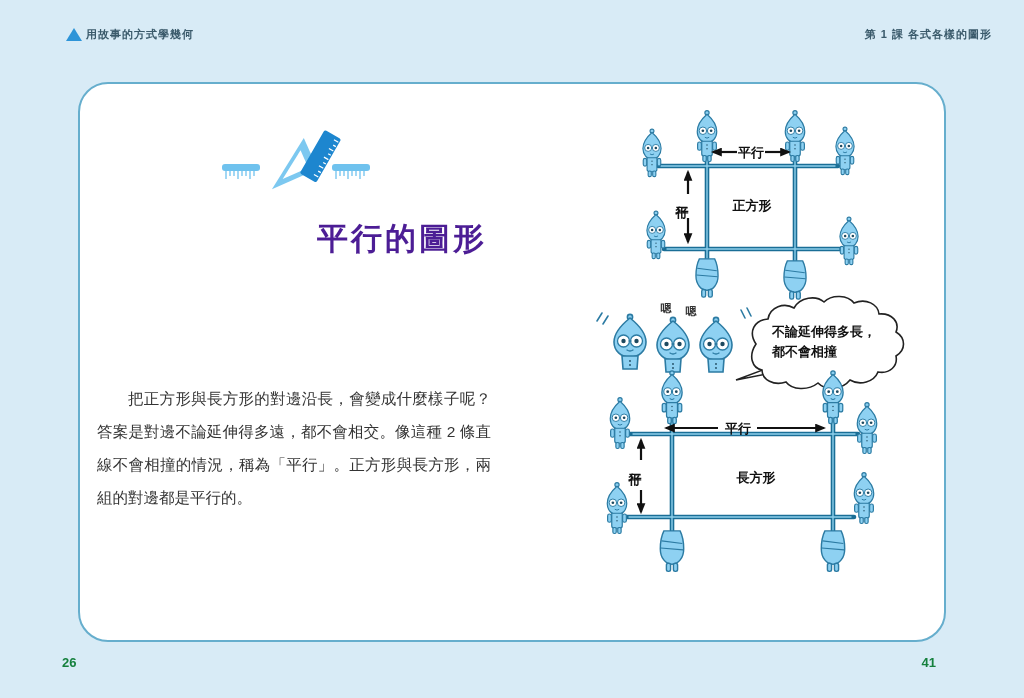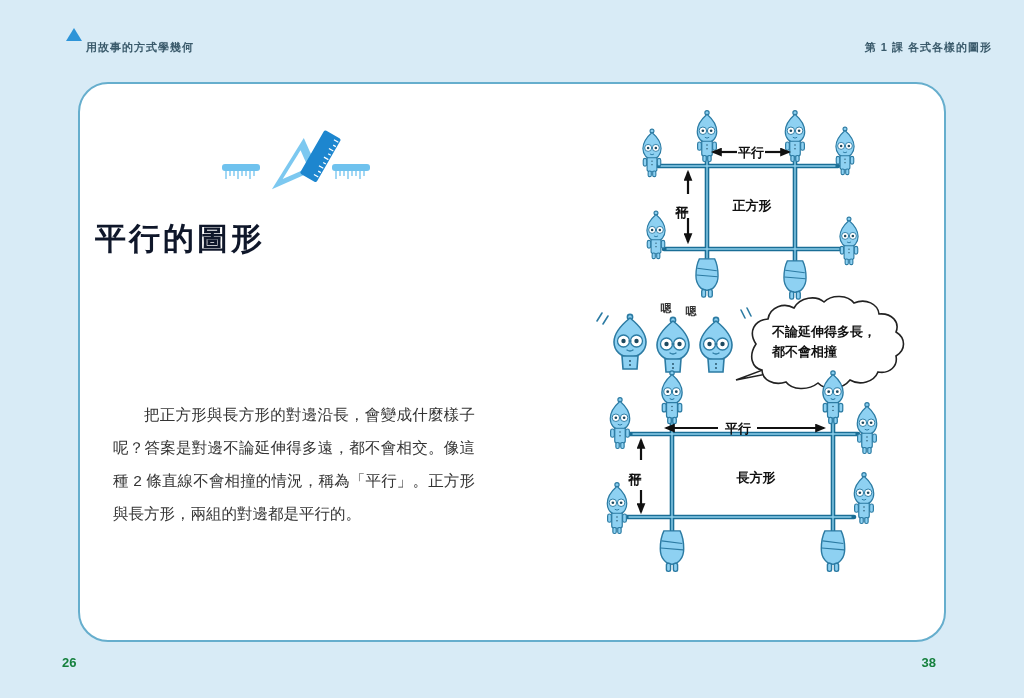--- a/index.html
+++ b/index.html
@@ -3,49 +3,49 @@
 <meta charset="utf-8">
 <style>
   html,body{margin:0;padding:0;}
   body{
     width:1024px;height:698px;position:relative;overflow:hidden;
     background:#d8ebf6;
     font-family:"Liberation Sans","DejaVu Sans",sans-serif;
   }
   #page{position:absolute;inset:0;}
   .hdr{
-    position:absolute;top:40px;font-size:11px;font-weight:bold;color:#3a5a6b;
+    position:absolute;top:27px;font-size:11px;font-weight:bold;color:#3a5a6b;
     letter-spacing:1px;
   }
   .hdr-left{left:86px;}
   .hdr-right{right:32px;}
   .tri-icon{
     position:absolute;left:66px;top:28px;width:0;height:0;
     border-left:8px solid transparent;border-right:8px solid transparent;
     border-bottom:13px solid #2d94d8;
   }
   .card{
     position:absolute;left:78px;top:82px;width:864px;height:556px;
     background:#ffffff;border:2px solid #66aecd;border-radius:30px;
   }
   .pageno{
     position:absolute;bottom:28px;font-size:13px;font-weight:bold;color:#15803d;
   }
   .pageno-left{left:62px;}
   .pageno-right{right:88px;}
   .title{
     position:absolute;left:95px;top:218px;width:392px;margin:0;
-    text-align:left;font-size:31px;font-weight:bold;color:#0f172a;
+    text-align:right;font-size:31px;font-weight:bold;color:#4c1d95;
     letter-spacing:3px;
   }
   .bodytext{
     position:absolute;left:97px;top:382px;width:394px;
     font-size:15.5px;line-height:33px;color:#343434;text-align:justify;
   }
-  .bodytext p{margin:16px;text-indent:2em;}
+  .bodytext p{margin:0;text-indent:2em;}
   .toolicon{position:absolute;left:220px;top:130px;}
   .illu{position:absolute;left:588px;top:88px;}
 
   
   .skin{fill:#8ed1f2;stroke:#2c7ba3;stroke-width:1.6;}
   .eye{fill:#ffffff;stroke:#2c7ba3;stroke-width:1.3;}
   .pupil{fill:#1e4a60;stroke:none;}
   .mouth{fill:none;stroke:#2c7ba3;stroke-width:1.3;stroke-linecap:round;}
   .band{stroke:#2c7ba3;stroke-width:1.3;}
   .rope{stroke:#1a6e96;stroke-width:4.6;stroke-linecap:round;fill:none;}
@@ -248,14 +248,14 @@
       <line x1="757" y1="428" x2="824" y2="428" class="arrow" marker-end="url(#ah)"></line>
       <text x="738" y="433" text-anchor="middle" class="lbl">平行</text>
       <line x1="641" y1="460" x2="641" y2="440" class="arrow" marker-end="url(#ah)"></line>
       <line x1="641" y1="490" x2="641" y2="512" class="arrow" marker-end="url(#ah)"></line>
       <text x="635" y="463" class="lbl vtext">平行</text>
       <text x="756" y="482" text-anchor="middle" class="lbl">長方形</text>
     </g>
   </svg>
 
   <div class="pageno pageno-left">26</div>
-  <div class="pageno pageno-right">38</div>
+  <div class="pageno pageno-right">41</div>
 </div>
 
 </body></html>

